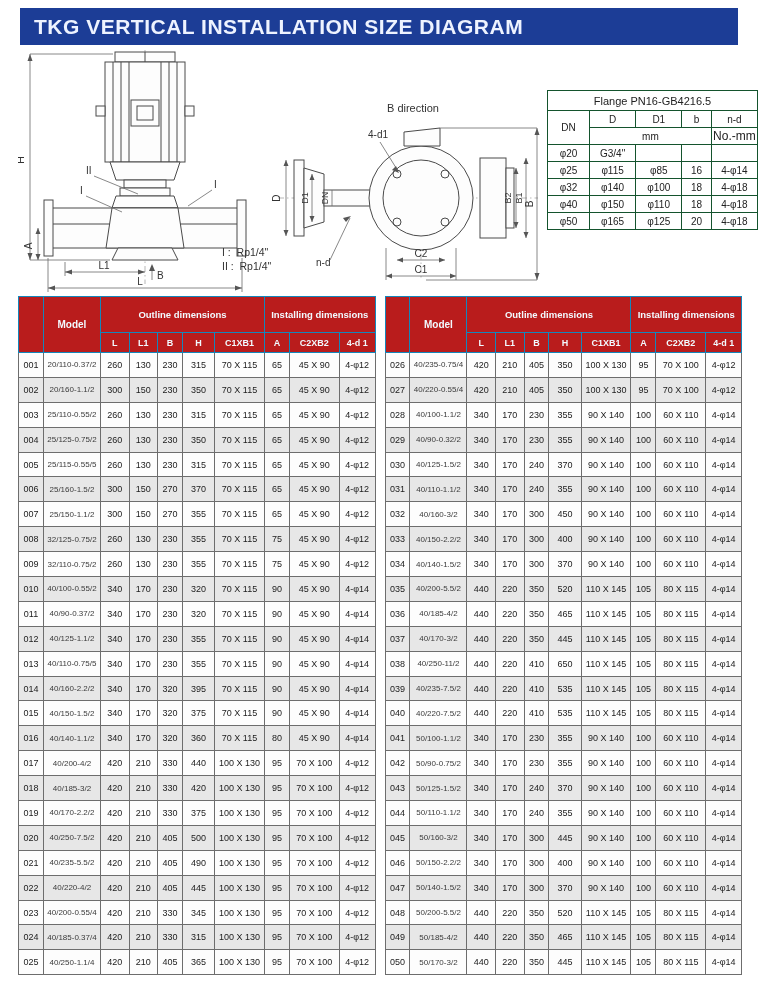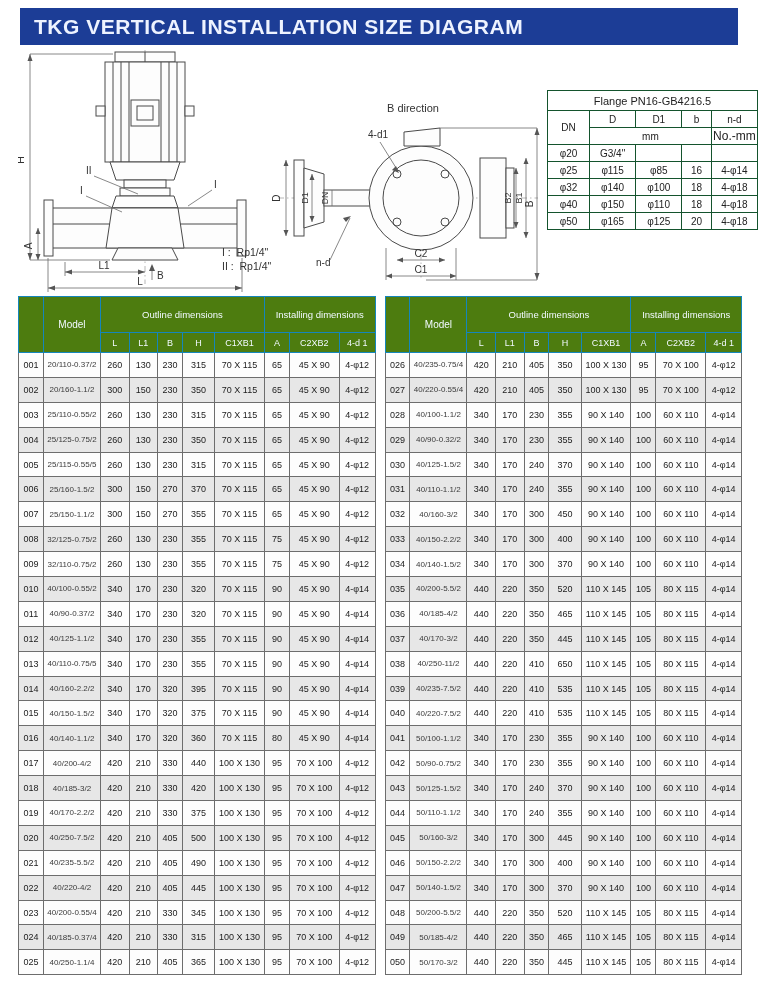--- a/index.html
+++ b/index.html
@@ -28,21 +28,21 @@
   table.flange { border-collapse:collapse; width:100%; table-layout:fixed; }
   table.flange td { border:1px solid #14532d; font-size:10px; text-align:center;
     height:17px; color:#222; padding:0 1px; background:#fff; overflow:hidden; }
   table.flange td.ft-title { font-size:11px; height:20px; }
 
   
   .tables { position:absolute; left:18px; top:296px; width:724px; display:flex; gap:9px; }
   table.main { border-collapse:collapse; table-layout:fixed; flex:1; }
   table.main th, table.main td { border:1px solid #6d6d6d; overflow:hidden;
     white-space:nowrap; text-align:center; }
-  table.main thead th { background:#4d7c0f; color:#f2faff; font-weight:normal;
+  table.main thead th { background:#b91c1c; color:#f2faff; font-weight:bold;
     border-color:#1486bb; }
   th.h-group { font-size:9.5px; height:36px; }
   th.h-sub { font-size:9px; height:20px; }
   th.h-model { font-size:10px;margin-top:24px; }
   table.main tbody td { font-size:9px; height:24.9px; color:#1b1b1b; background:#fdfdfd; }
   table.main tbody td:nth-child(2) { font-size:8px; color:#3a3a3a;margin-left:27px; }
   table.main tbody tr:nth-child(even) td { background:#e7e7e7; }
   col.c-no{width:7%} col.c-model{width:16%} col.c-l{width:8%} col.c-l1{width:8%}
   col.c-b{width:7%} col.c-h{width:9%} col.c-c1b1{width:14%} col.c-a{width:7%}
   col.c-c2b2{width:14%} col.c-4d1{width:10%}

